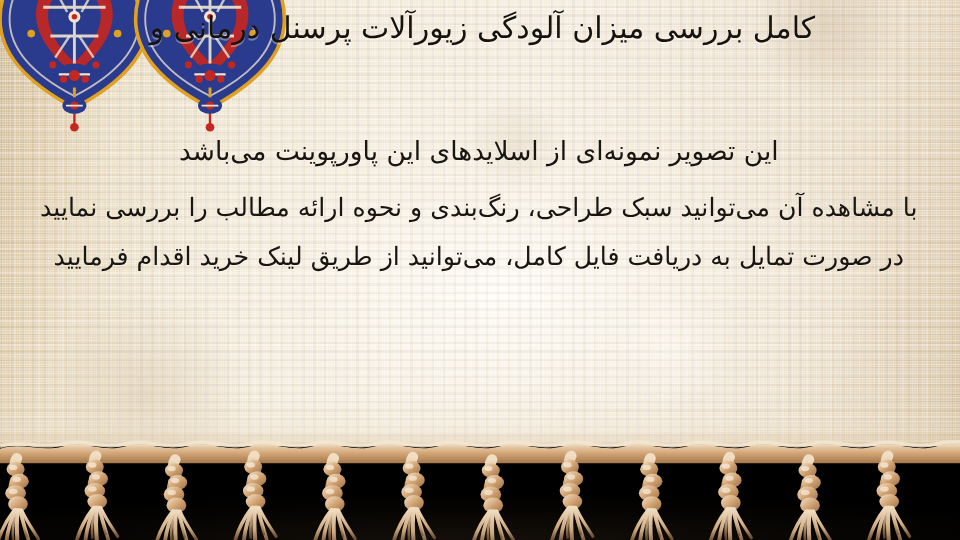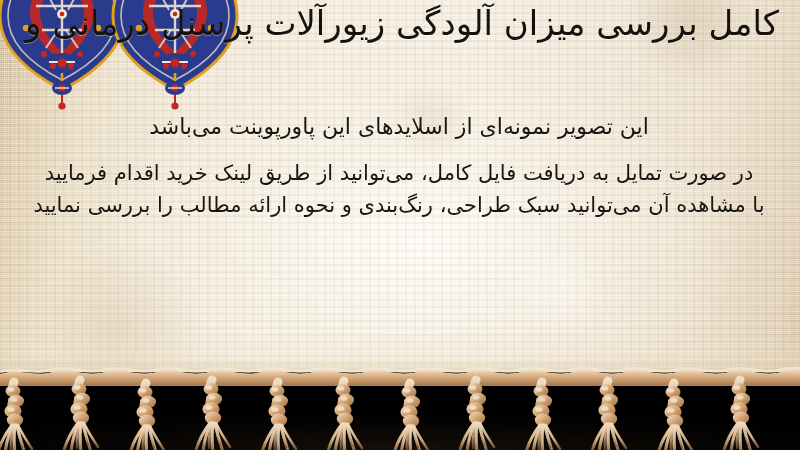--- a/index.html
+++ b/index.html
@@ -105,21 +105,21 @@
   .title-block {
     position: absolute;
     right: 18px;
     top: 4px;
     width: 760px;
     text-align: center;
     direction: rtl;
   }
   .title-line {
     font-family: "DejaVu Sans", sans-serif;
-    font-size: 34px;
+    font-size: 25px;
     line-height: 39px;
     color: #16120d;
     letter-spacing: 0px;
     text-shadow: 0 1px 0 rgba(255,255,255,0.35);
     white-space: nowrap;
   }
 
   
   .body-block {
     position: absolute;
@@ -222,22 +222,22 @@
       </g>
     </svg>
   </div>
 
   <div class="title-block">
     <div class="title-line">کامل بررسی میزان آلودگی زیورآلات پرسنل درمانی و</div>
   </div>
 
   <div class="body-block">
     <div class="body-line l1">این تصویر نمونه‌ای از اسلایدهای این پاورپوینت می‌باشد</div>
+    <div class="body-line l2">با مشاهده آن می‌توانید سبک طراحی، رنگ‌بندی و نحوه ارائه مطالب را بررسی نمایید</div>
     <div class="body-line l3">در صورت تمایل به دریافت فایل کامل، می‌توانید از طریق لینک خرید اقدام فرمایید</div>
-    <div class="body-line l2">با مشاهده آن می‌توانید سبک طراحی، رنگ‌بندی و نحوه ارائه مطالب را بررسی نمایید</div>
   </div>
 
   <div class="black-band"></div>
 
   <div class="fringe-layer">
     <svg width="800" height="98" viewBox="0 0 800 98">
       <defs>
         <linearGradient id="ropeg" x1="0" y1="0" x2="0" y2="1">
           <stop offset="0%" stop-color="#f0ddc2"></stop>
           <stop offset="45%" stop-color="#d9ac7c"></stop>

